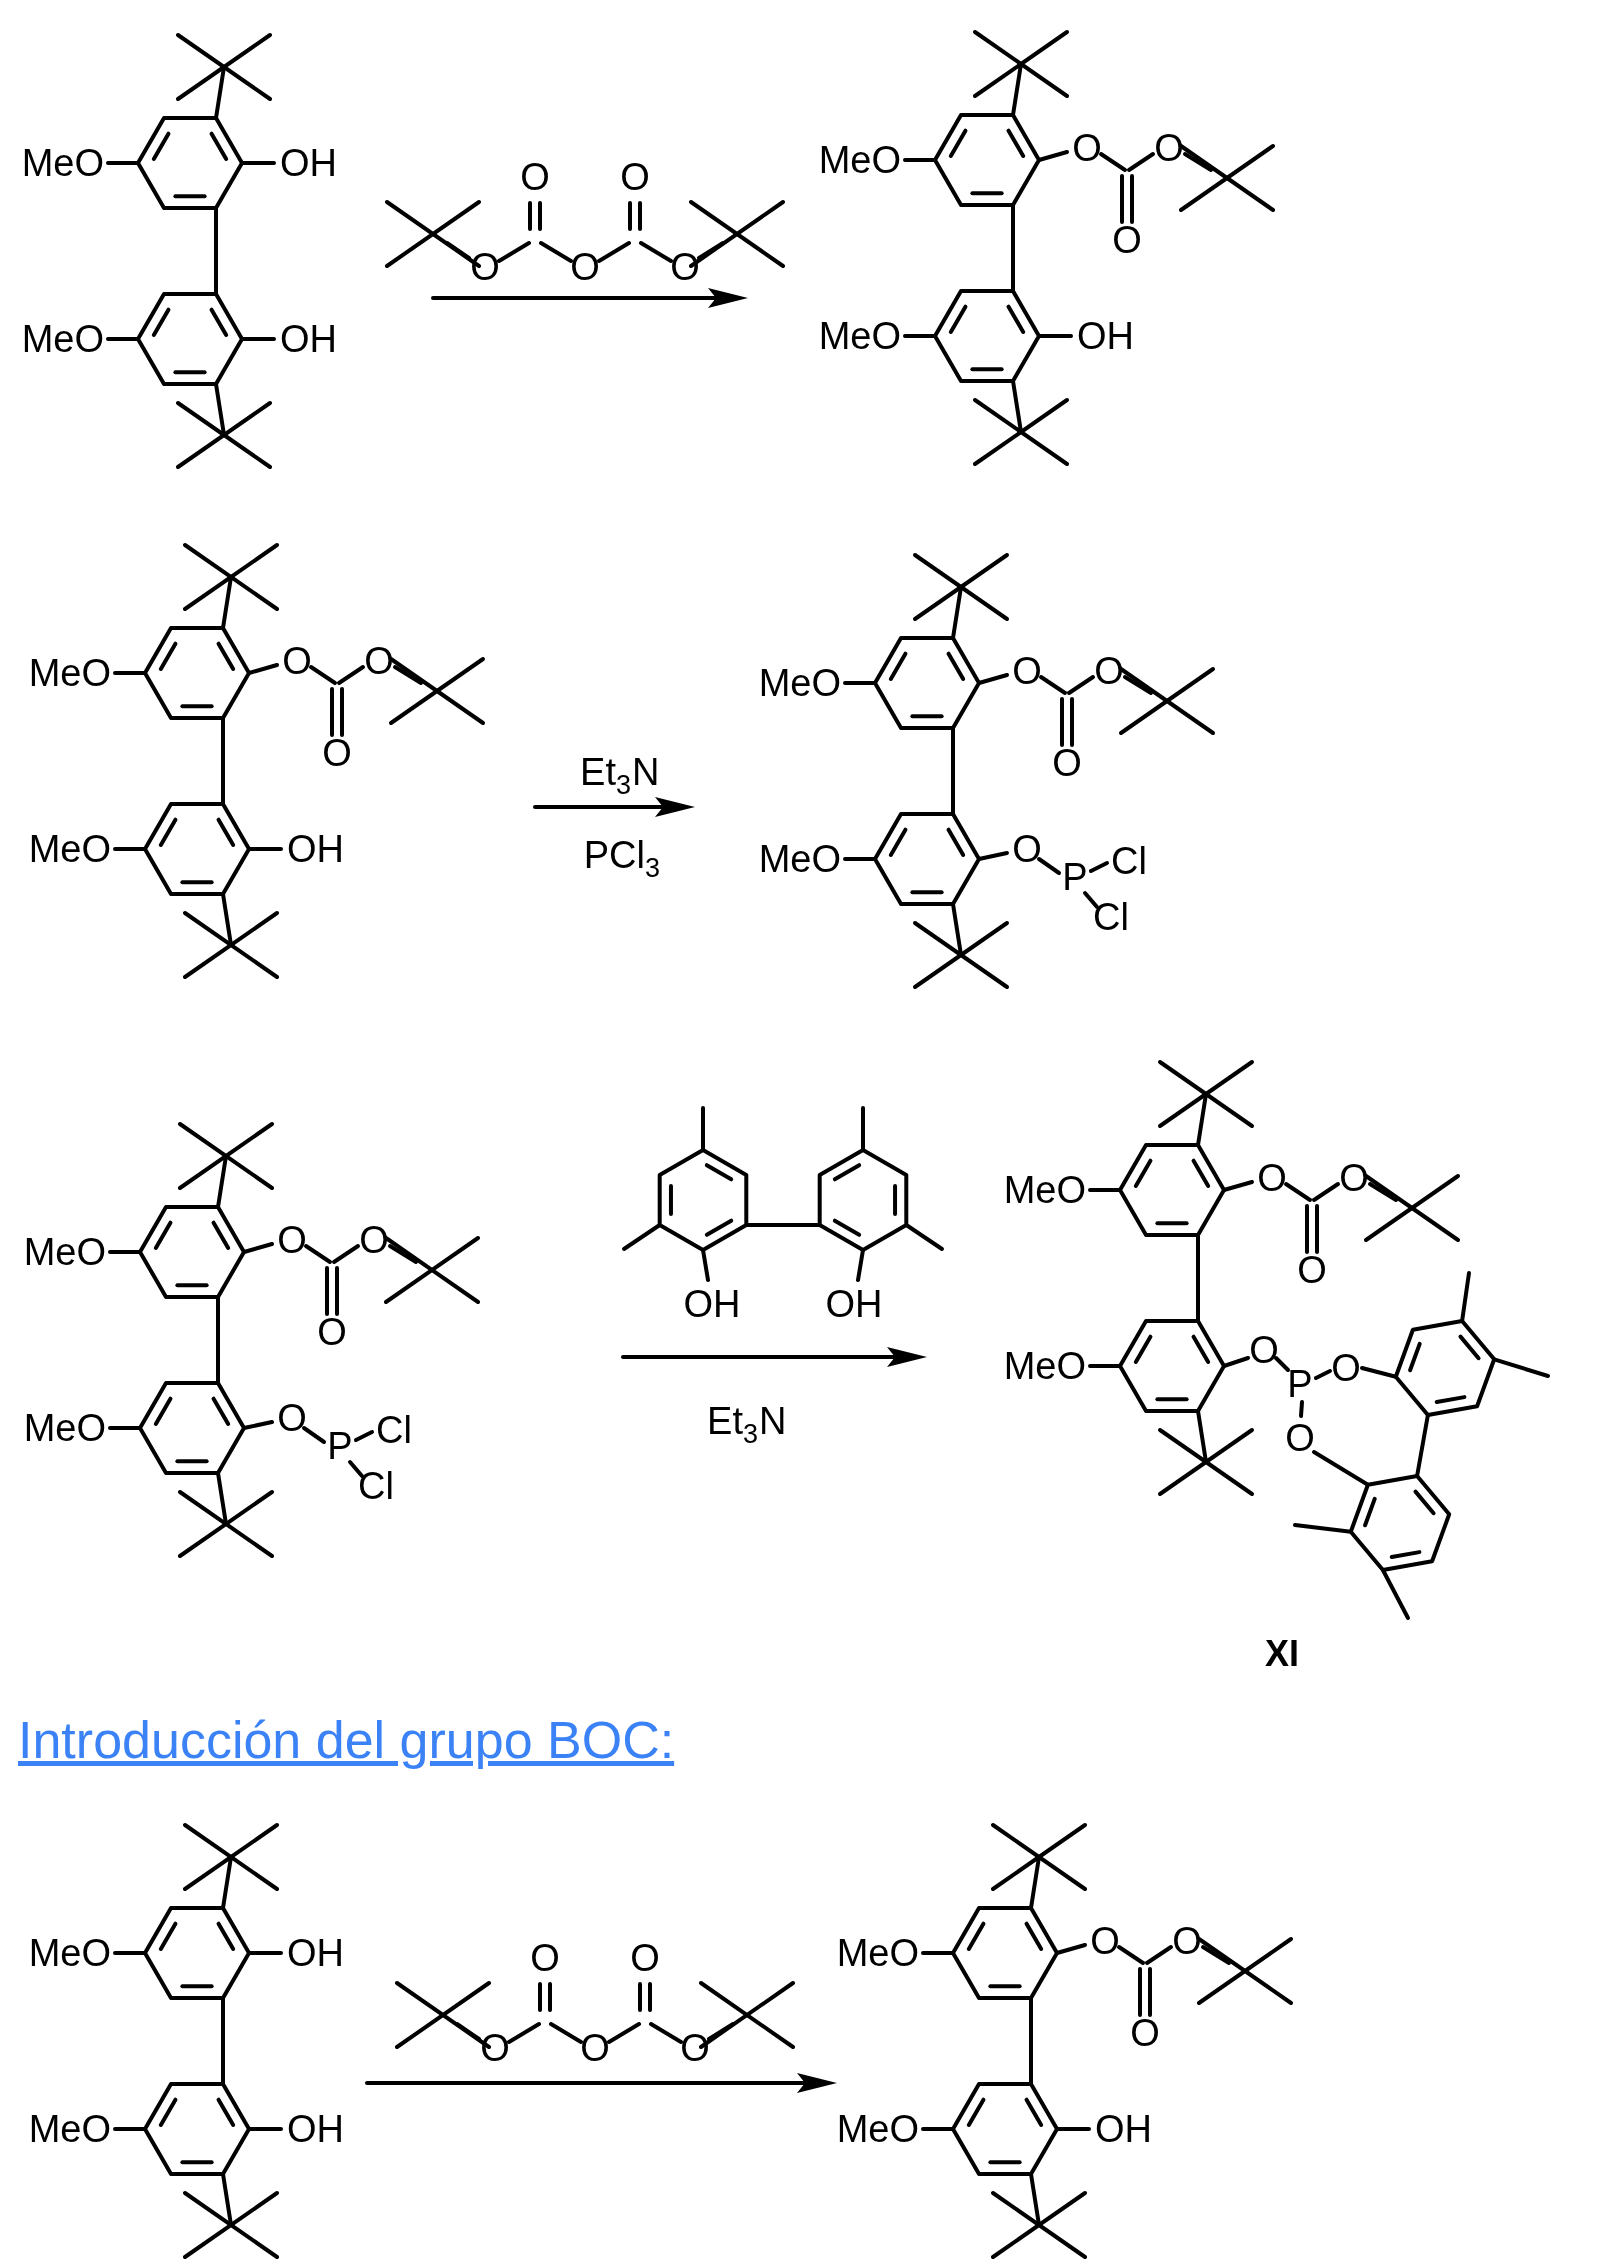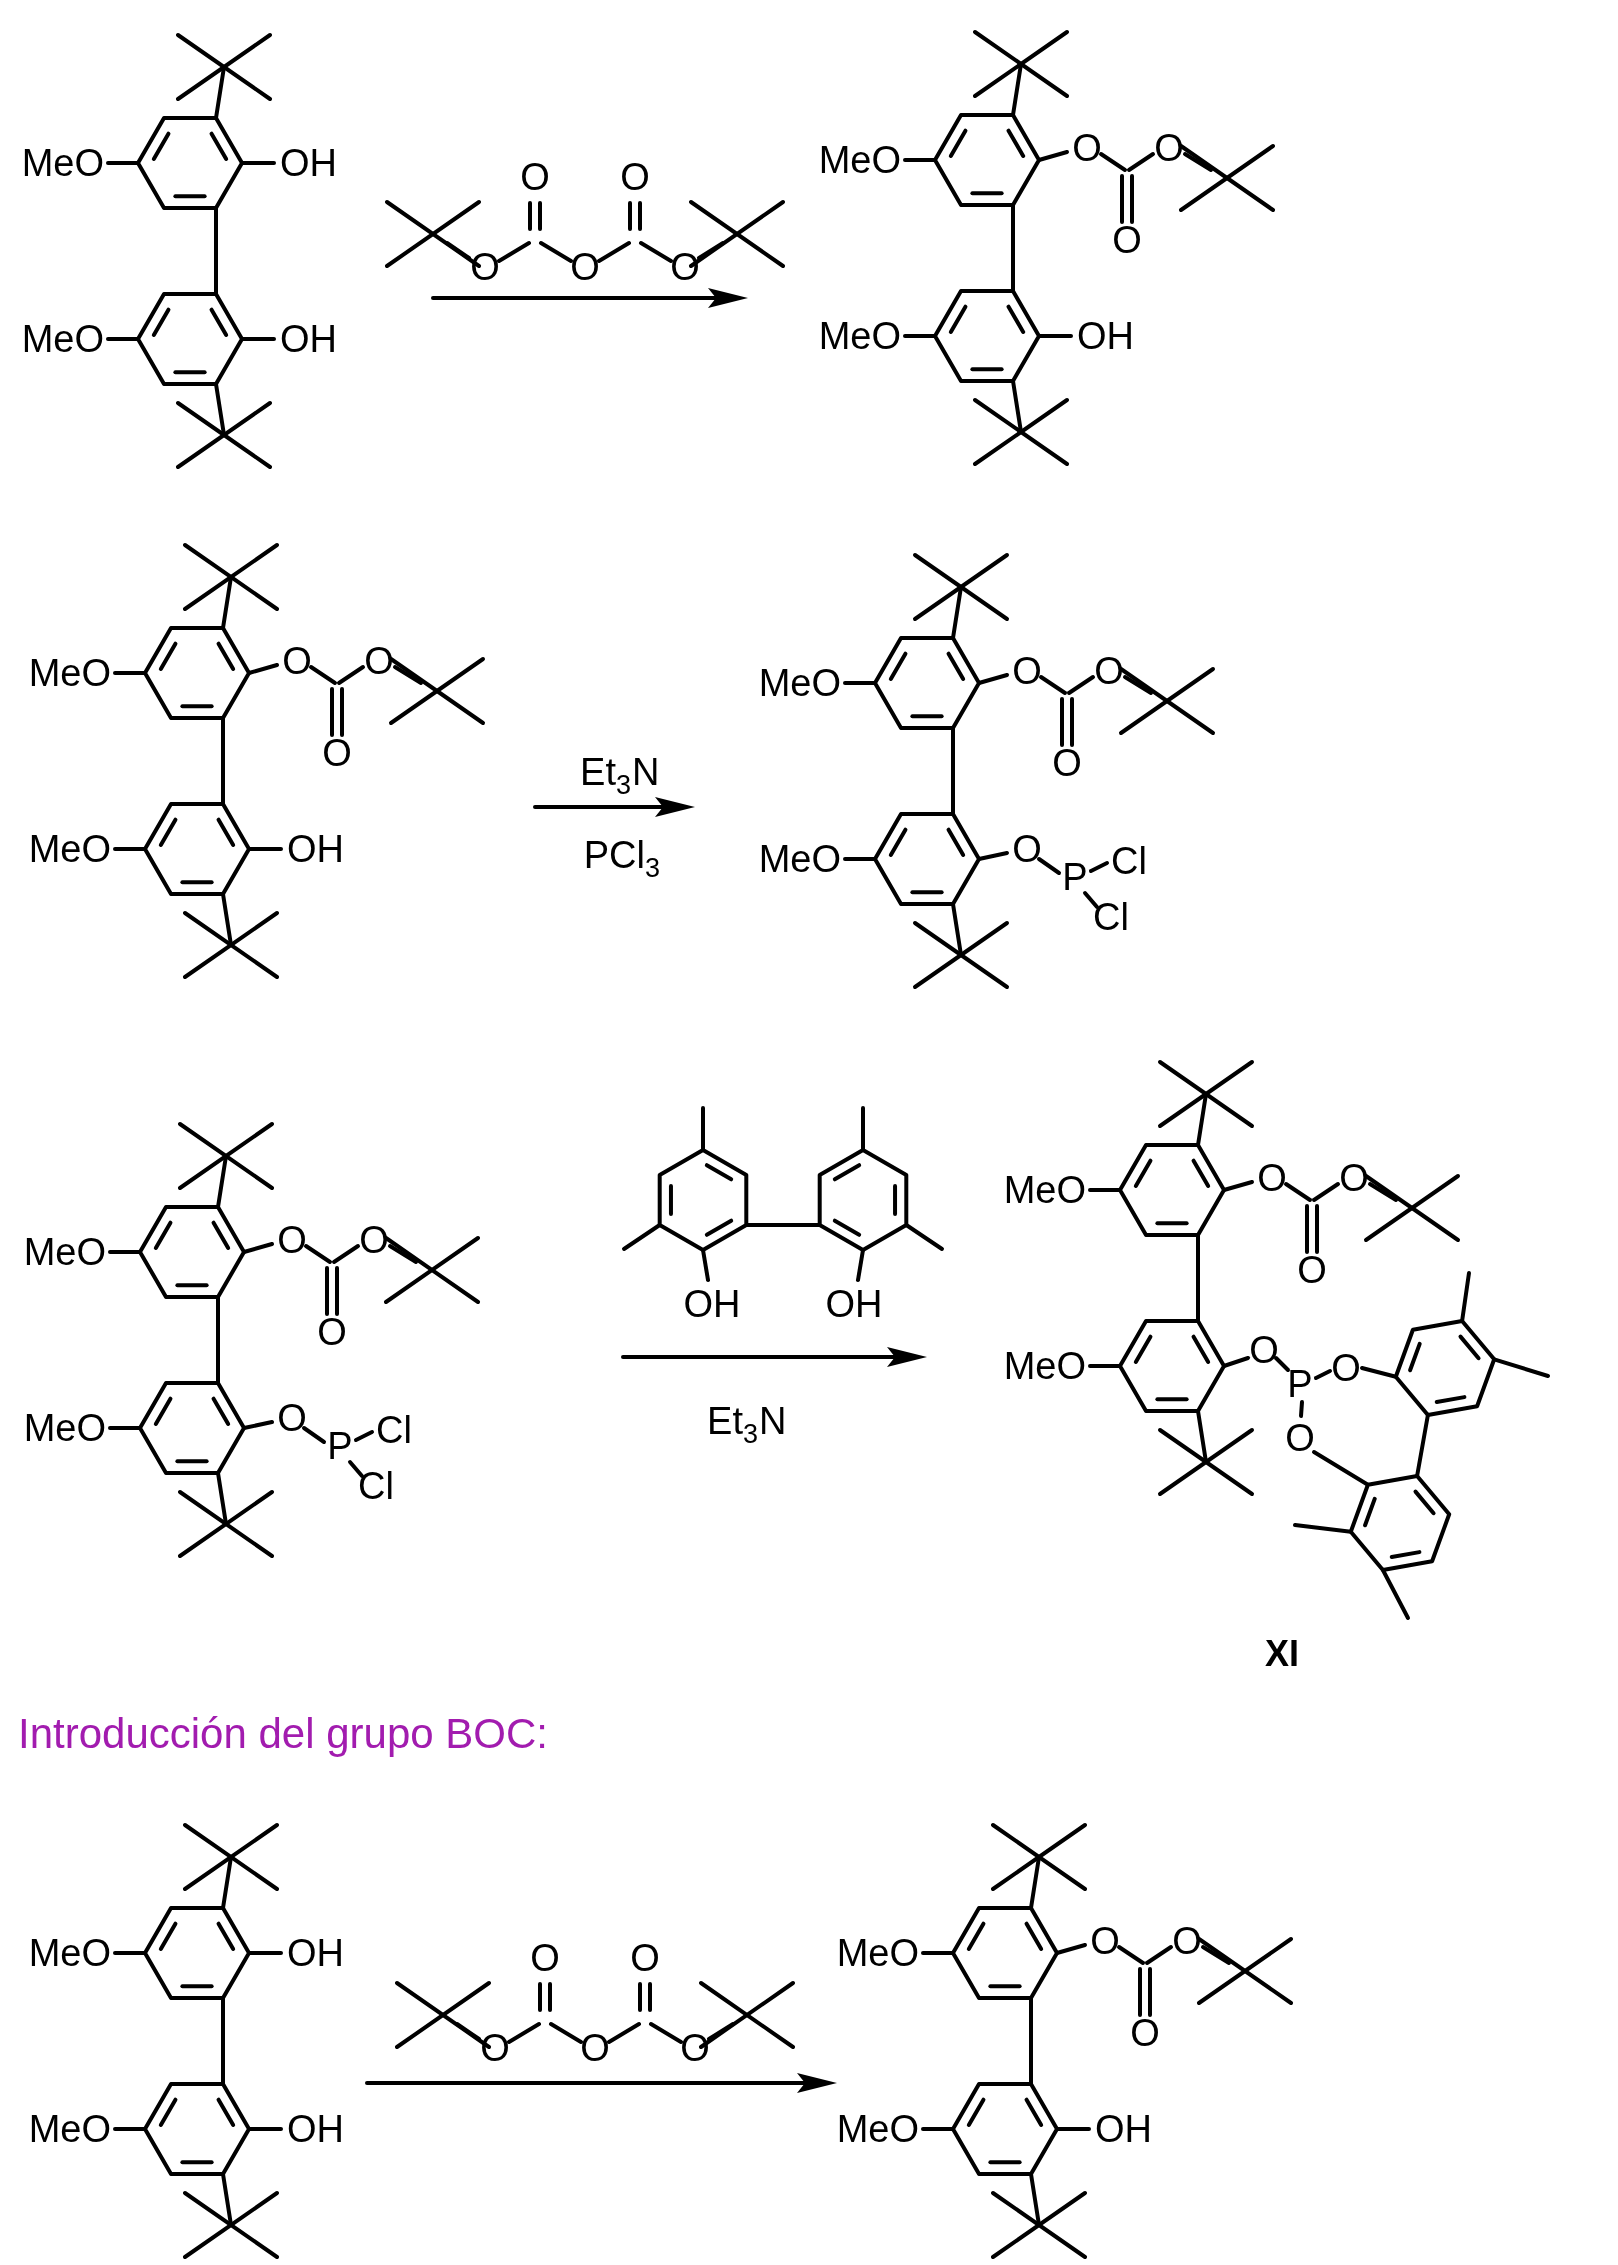--- a/index.html
+++ b/index.html
@@ -3,22 +3,22 @@
 <meta charset="utf-8">
 <style>
   html,body{margin:0;padding:0;background:#ffffff;}
   .page{position:relative;width:1618px;height:2265px;background:#fff;overflow:hidden;
         font-family:"Liberation Sans",sans-serif;}
   svg{position:absolute;left:0;top:0;}
   .b{stroke:#000;stroke-width:4;fill:none;stroke-linecap:round;}
   .ring{stroke:#000;stroke-width:4;fill:none;stroke-linejoin:round;}
   .ah{fill:#000;stroke:none;}
   text.al{fill:#000;font-family:"Liberation Sans",sans-serif;}
-  .heading{position:absolute;left:18px;top:1710px;font-size:42px;color:#a21caf;
-           font-family:"Liberation Sans",sans-serif;white-space:nowrap;}
+  .heading{position:absolute;left:18px;top:1710px;font-size:52px;color:#3b82f6;
+           text-decoration:underline;font-family:"Liberation Sans",sans-serif;white-space:nowrap;}
 </style>
 </head>
 <body>
 
 <div class="page">
   <svg id="scheme-svg" width="1618" height="2265" viewBox="0 0 1618 2265">
     <g id="s1">
       <g id="s1-reactant">
           <polygon points="242.0,163.0 216.0,208.0 164.0,208.0 138.0,163.0 164.0,118.0 216.0,118.0" class="ring"></polygon>
           <line x1="204.6224" y1="196.32465753762517" x2="175.3776" y2="196.3246575376252" class="b"></line>

